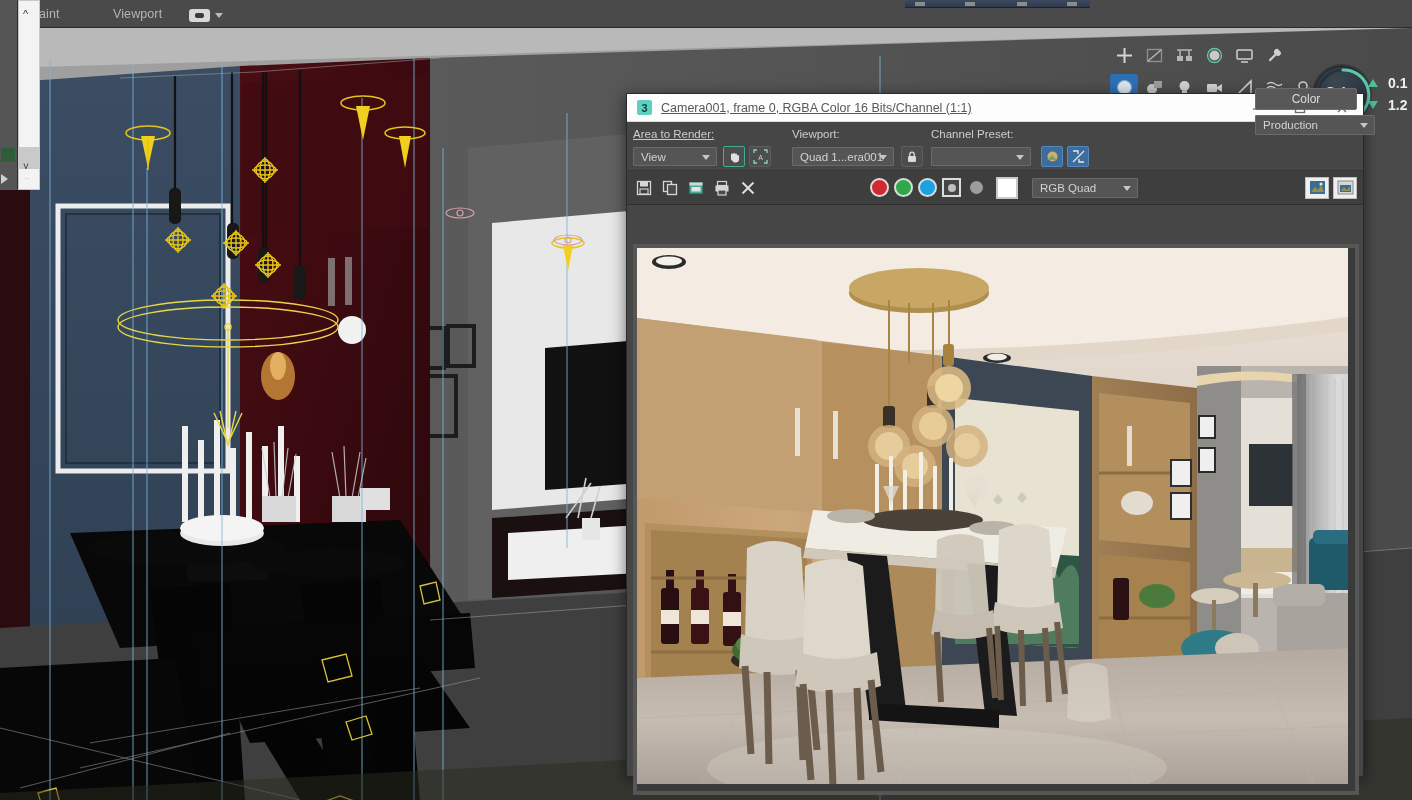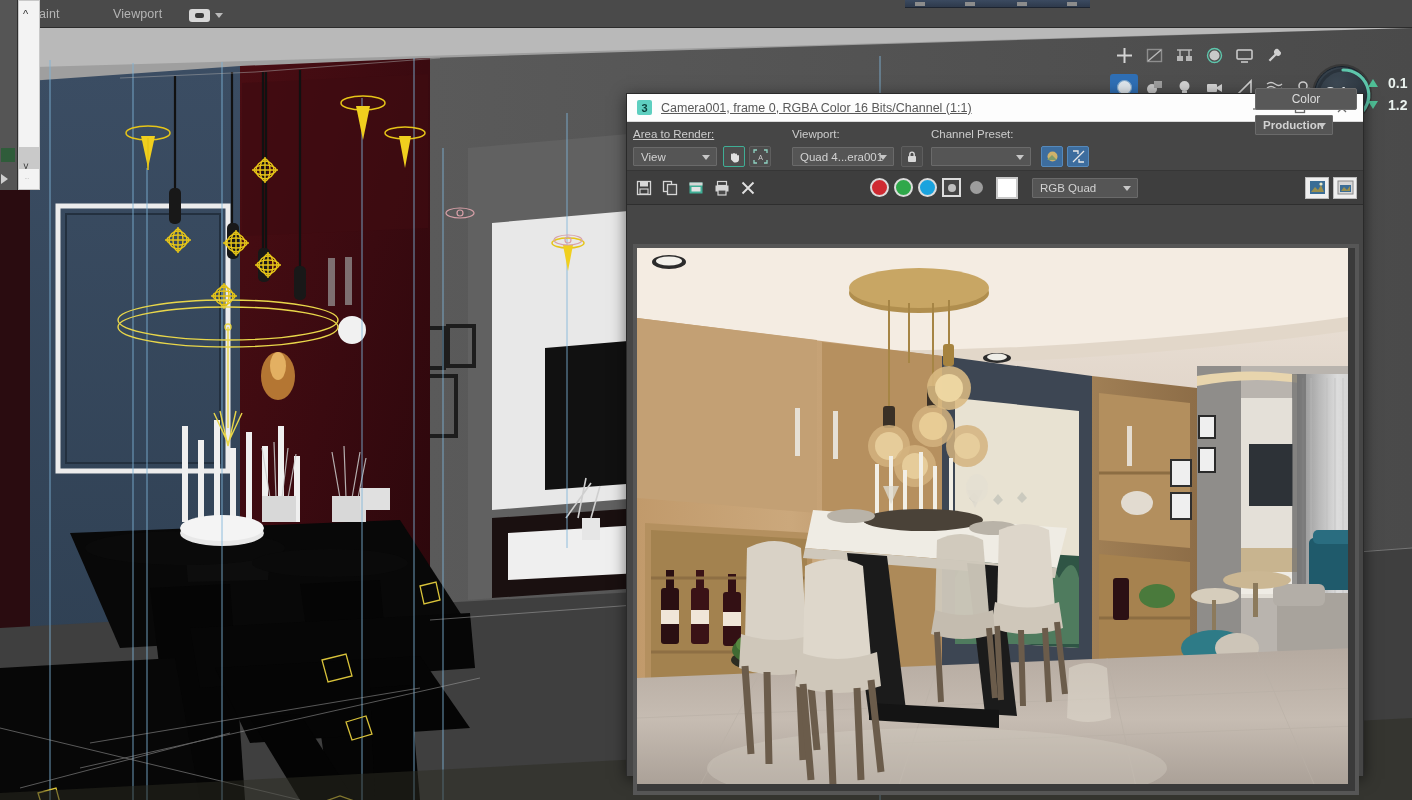--- a/index.html
+++ b/index.html
@@ -540,21 +540,21 @@
         </div>
         <div class="sqbtn" style="left:122px; top:24px;">
           <svg width="15" height="15" viewBox="0 0 15 15">
               <path d="M1 4 V1 H4 M11 1 H14 V4 M14 11 V14 H11 M4 14 H1 V11" stroke="#8fd3c2" stroke-width="1.3" fill="none"></path>
               <text x="7.5" y="10.5" font-size="7" fill="#cfcfcf" text-anchor="middle" font-family="Liberation Sans">A</text>
             </svg>
         </div>
 
         <div class="lbl" style="left:165px; top:6px;">Viewport:</div>
         <div class="ddl" style="left:165px; top:25px; width:102px;">
-          <span>Quad 4...era001</span>
+          <span>Quad 1...era001</span>
           <i class="cv"></i>
         </div>
         <div class="sqbtn" style="left:274px; top:24px;">
           <svg width="14" height="14" viewBox="0 0 14 14">
               <rect x="3" y="6" width="8" height="6" rx="1" fill="#d9d9d9"></rect>
               <path d="M4.8 6 V4.3a2.2 2.2 0 0 1 4.4 0V6" fill="none" stroke="#d9d9d9" stroke-width="1.4"></path>
             </svg>
         </div>
 
         <div class="lbl" style="left:304px; top:6px;">Channel Preset:</div>
@@ -572,21 +572,21 @@
           <svg width="15" height="15" viewBox="0 0 15 15">
               <path d="M2 13 L13 2" stroke="#e8e8e8" stroke-width="1.3"></path>
               <path d="M2 2 H7 V5" fill="none" stroke="#e8e8e8" stroke-width="1.3"></path>
               <path d="M13 13 H8 V10" fill="none" stroke="#e8e8e8" stroke-width="1.3"></path>
             </svg>
         </div>
 
         <div style="position:absolute; right:6px; top:-34px; width:102px;">
           <div style="height:22px; background:#585858; border:1px solid #6b6b6b; color:#dcdcdc;
                       font-size:12px; display:flex; align-items:center; justify-content:center; border-radius:2px;">Color</div>
-          <div class="ddl" style="position:relative; left:0; top:5px; width:78px; height:20px;font-weight:bold;">
+          <div class="ddl" style="position:relative; left:0; top:5px; width:120px; height:20px;">
             <span>Production</span>
             <i class="cv"></i>
           </div>
         </div>
       </div>
 
       <div class="rfw-tool">
         <div class="tbtn" style="margin-left:6px">
           <svg width="16" height="16" viewBox="0 0 16 16">
               <rect x="1.5" y="1.5" width="13" height="13" fill="none" stroke="#d6d6d6" stroke-width="1.3"></rect>

